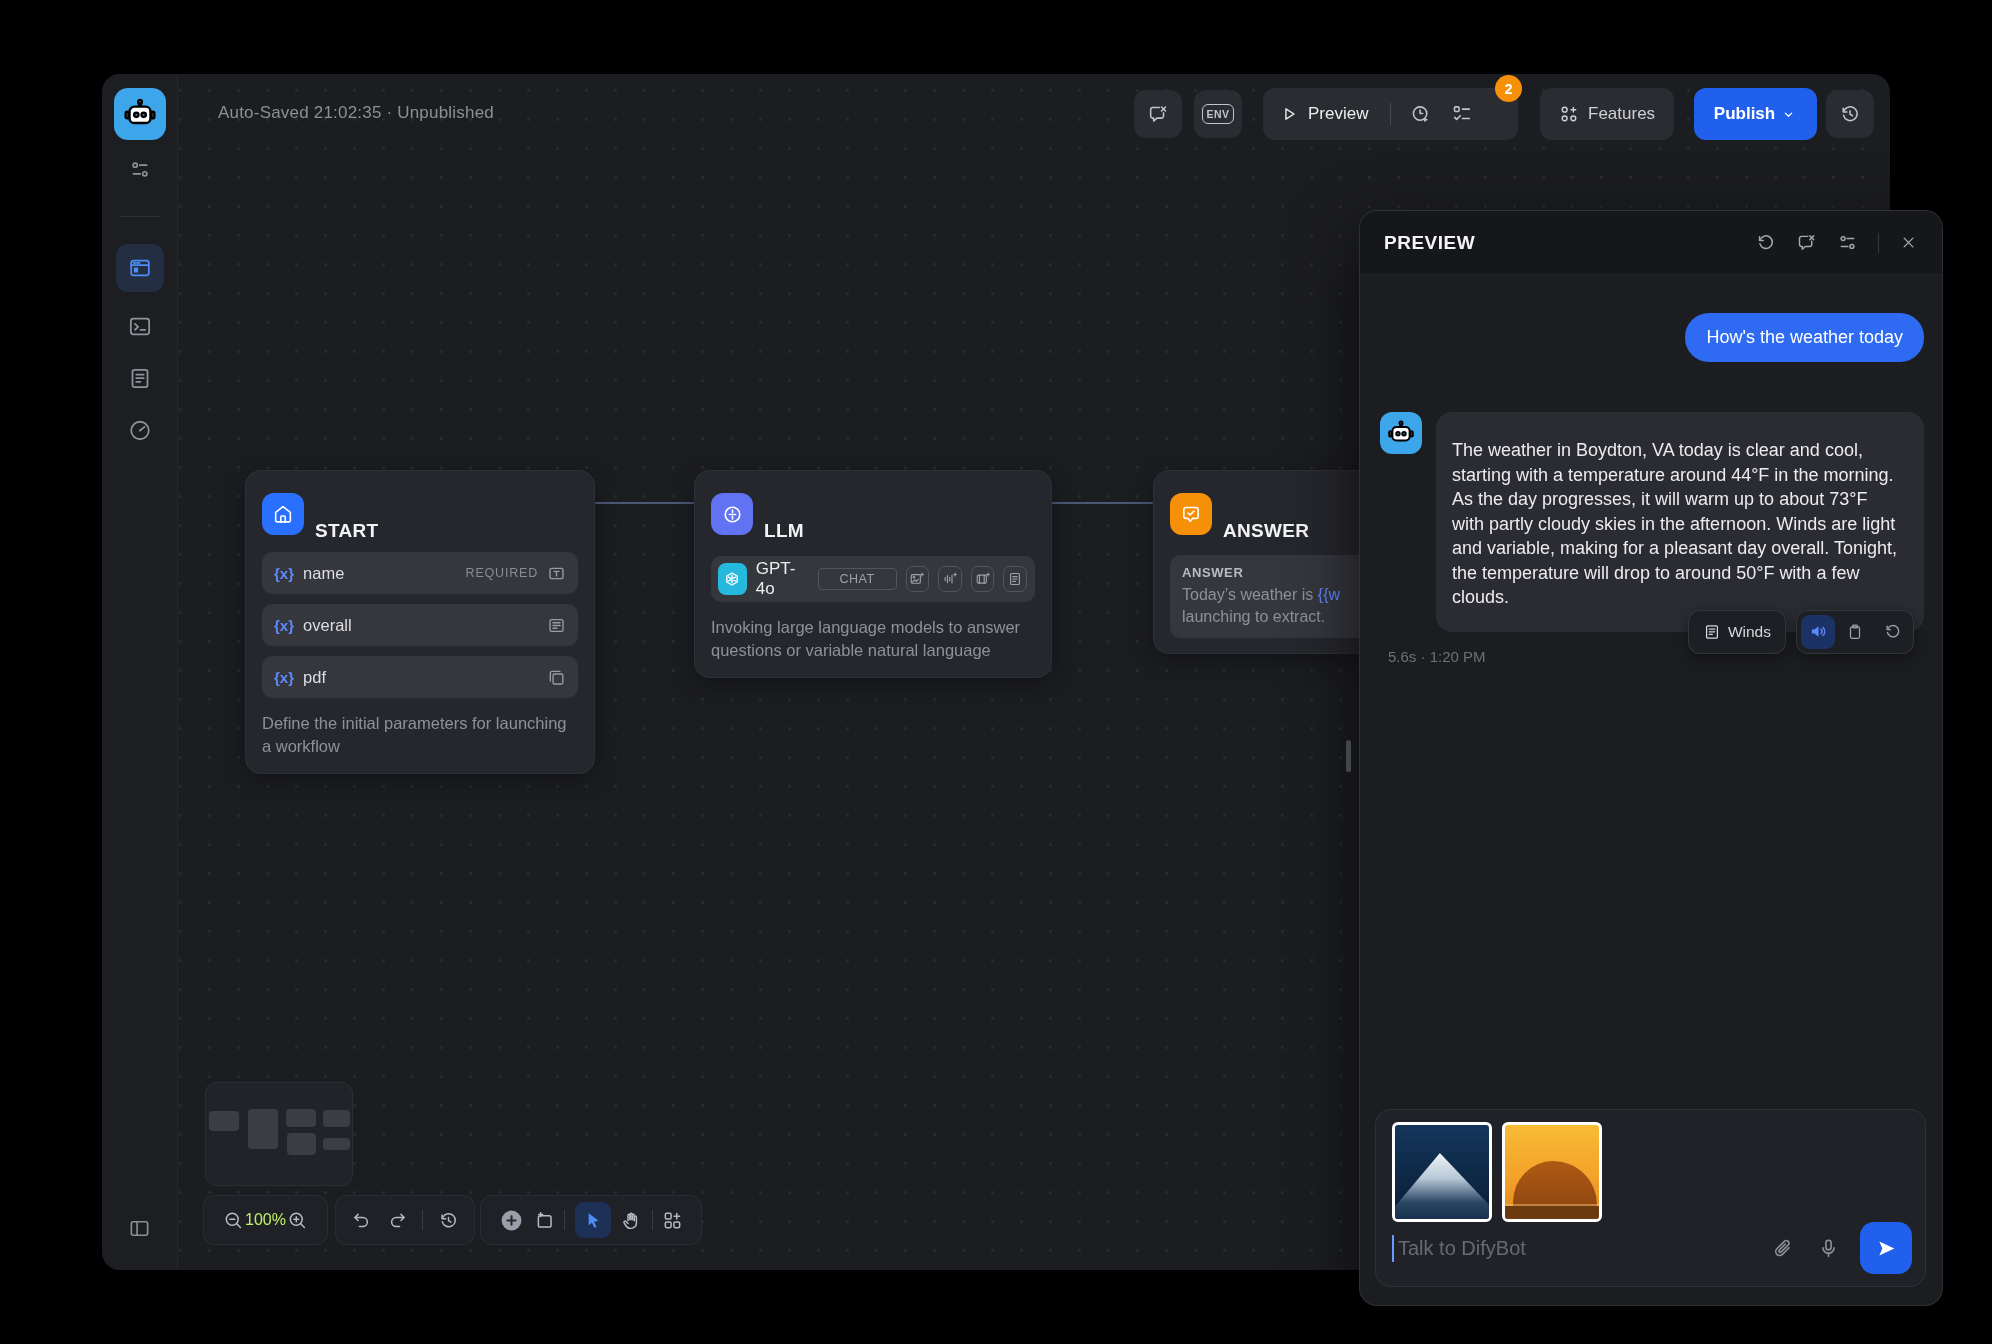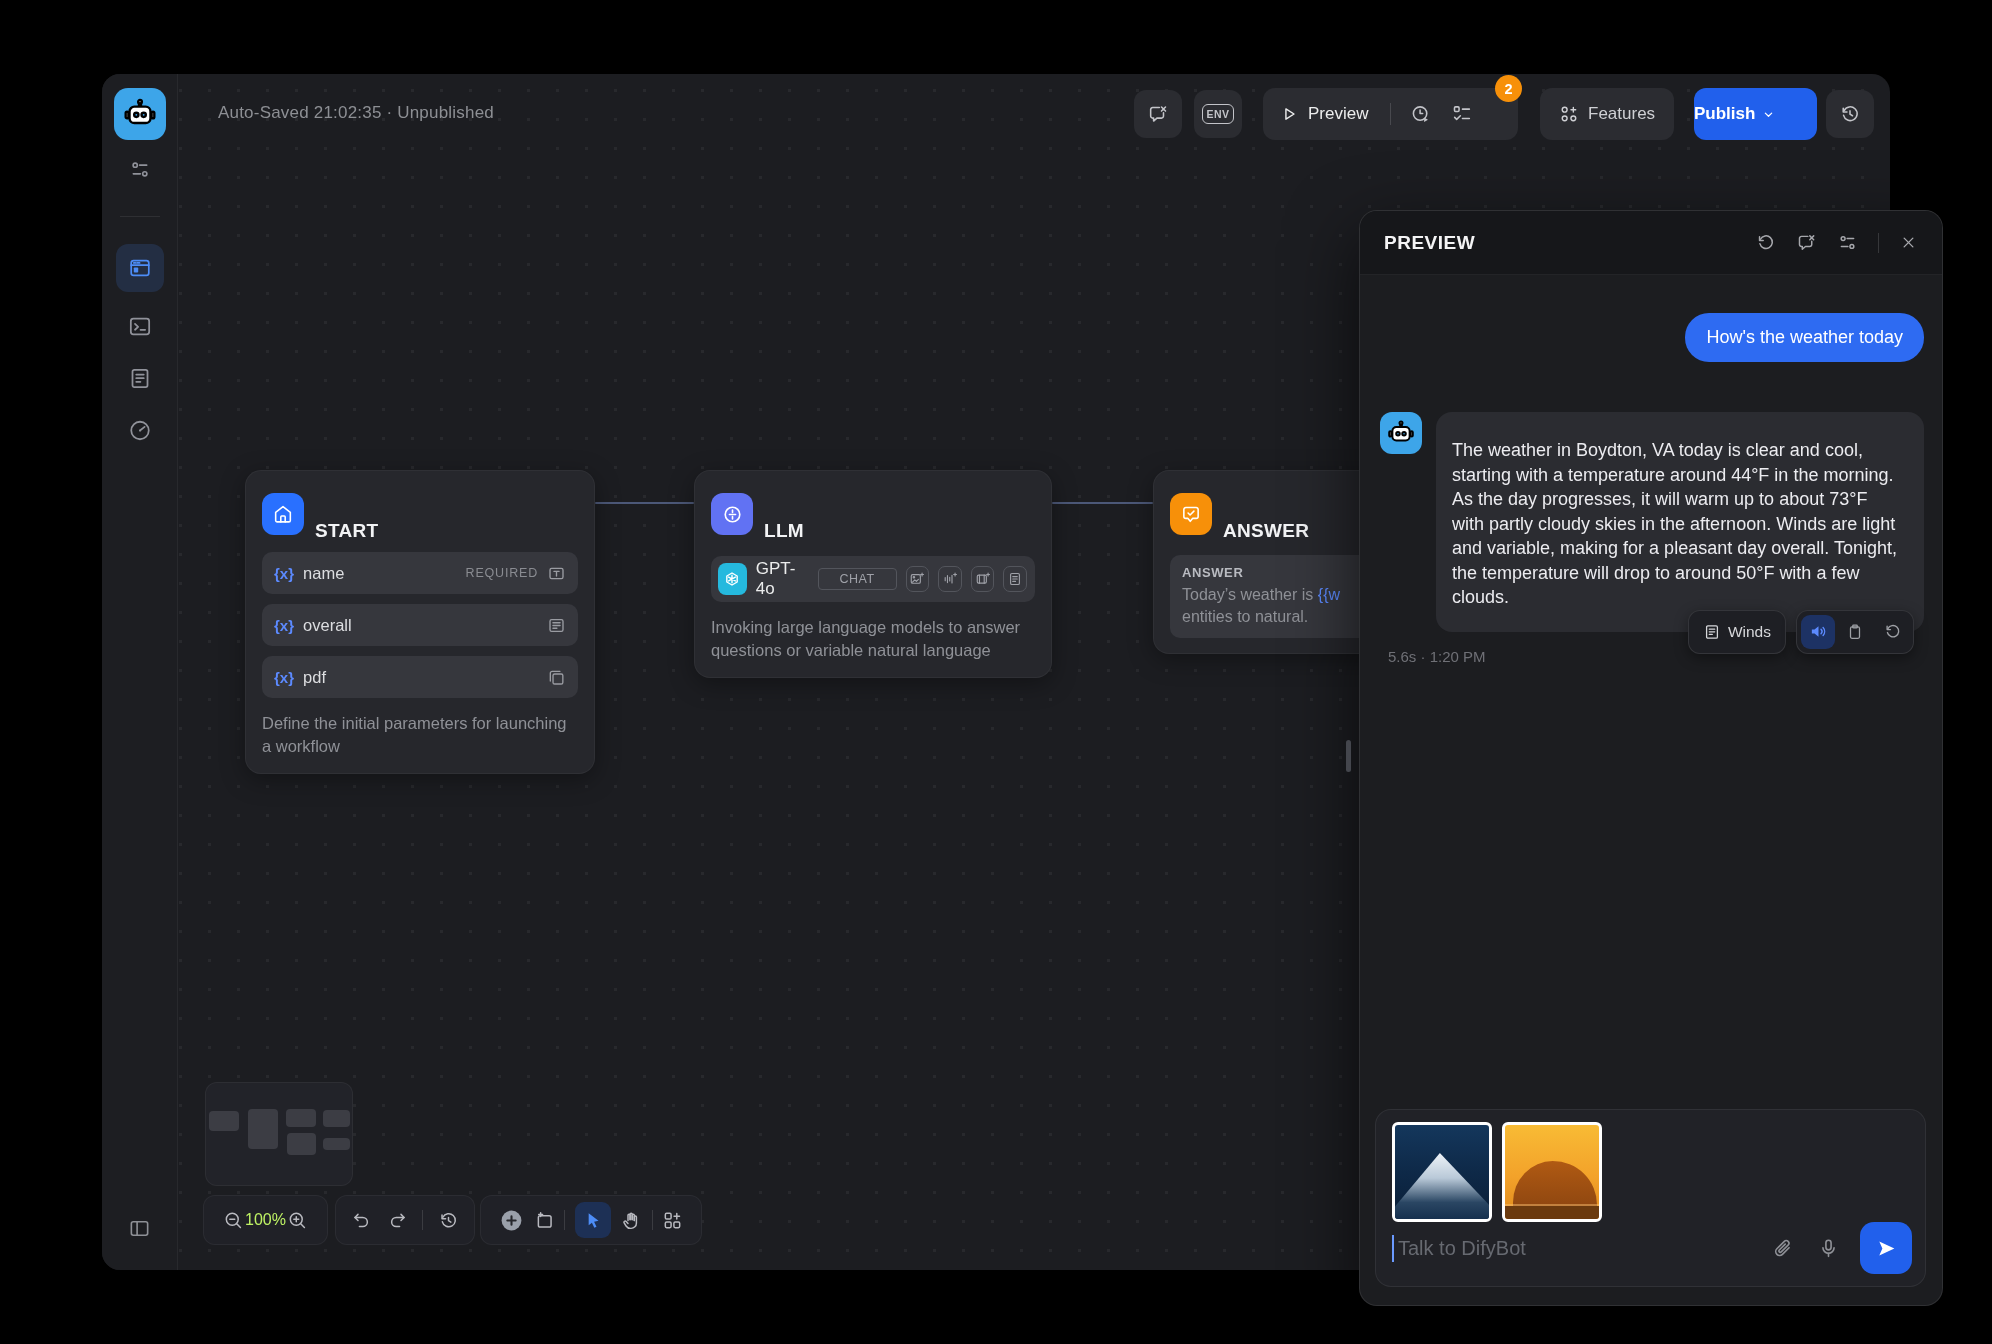--- a/index.html
+++ b/index.html
@@ -33,21 +33,21 @@
     display:flex; align-items:center; justify-content:center; color:#c3c4c9; cursor:pointer; }
   #preview-group { position:absolute; left:1085px; top:14px; width:255px; height:52px; border-radius:12px;
     background:#2b2c31; display:flex; align-items:center; padding:0 16px; color:#eceded; }
   #preview-group .lbl { font-size:17px; margin-left:9px; }
   #pg-divider { width:1px; height:22px; background:rgba(255,255,255,0.14); margin:0 19px 0 22px; }
   #checklist-badge { position:absolute; top:-13px; right:-4px; width:27px; height:27px; border-radius:50%;
     background:#f79009; color:#fff; font-size:14.5px; font-weight:700; display:flex; align-items:center; justify-content:center; }
   #features-btn { position:absolute; left:1362px; top:14px; height:52px; border-radius:12px; background:#2b2c31;
     display:flex; align-items:center; gap:9px; padding:0 19px; color:#cfd0d4; font-size:17px; cursor:pointer; }
   #publish-btn { position:absolute; left:1516px; top:14px; height:52px; width:123px; border-radius:12px;
-    background:#2160ec; display:flex; align-items:center; justify-content:flex-start; gap:5px; color:#fff;
+    background:#2160ec; display:flex; align-items:center; justify-content:center; gap:5px; color:#fff;
     font-size:17px; font-weight:600; cursor:pointer; }
   #history-btn { left:1648px; }
   .env-glyph { font-size:10.5px; font-weight:800; letter-spacing:.5px; border:1.8px solid currentColor;
     border-radius:6px; padding:3px 3px; }
 
   
   .node { position:absolute; background:#26272c; border:1px solid rgba(255,255,255,0.045); border-radius:16px;
     padding:15px 16px; box-shadow:0 6px 24px rgba(0,0,0,.35); z-index:10; cursor:grab; }
   .node-head { display:flex; align-items:center; gap:11px; }
   .node-ic { width:42px; height:42px; border-radius:12px; display:flex; align-items:center; justify-content:center; color:#fff; }
@@ -255,21 +255,21 @@
       <div class="node-ic" style="background:#f79009;">
         <svg width="22" height="22" viewBox="0 0 24 24" stroke-width="2">
             <path d="M4.2 7.2A2.2 2.2 0 0 1 6.4 5h11.2a2.2 2.2 0 0 1 2.2 2.2v7.4a2.2 2.2 0 0 1-2.2 2.2h-3.9L11.2 20l-2.5-3.2H6.4a2.2 2.2 0 0 1-2.2-2.2Z"></path>
             <path d="m8.8 10.9 2.2 2.2 4.2-4.2"></path>
           </svg>
       </div>
       <div class="node-title">ANSWER</div>
     </div>
     <div class="ans-box">
       <div class="ans-label">ANSWER</div>
-      <div class="ans-text"><span>Today’s weather is </span><span class="ans-var">{{w</span><br><span>entities to natural.</span></div>
+      <div class="ans-text"><span>Today’s weather is </span><span class="ans-var">{{w</span><br><span>launching to extract.</span></div>
     </div>
   </div>
 
   <div id="minimap">
     <div class="blk" style="left:3px;top:28px;width:30px;height:20px;"></div>
     <div class="blk" style="left:42px;top:26px;width:30px;height:40px;"></div>
     <div class="blk" style="left:80px;top:26px;width:30px;height:18px;"></div>
     <div class="blk" style="left:81px;top:50px;width:29px;height:22px;"></div>
     <div class="blk" style="left:117px;top:27px;width:27px;height:17px;"></div>
     <div class="blk" style="left:117px;top:55px;width:27px;height:12px;"></div>

